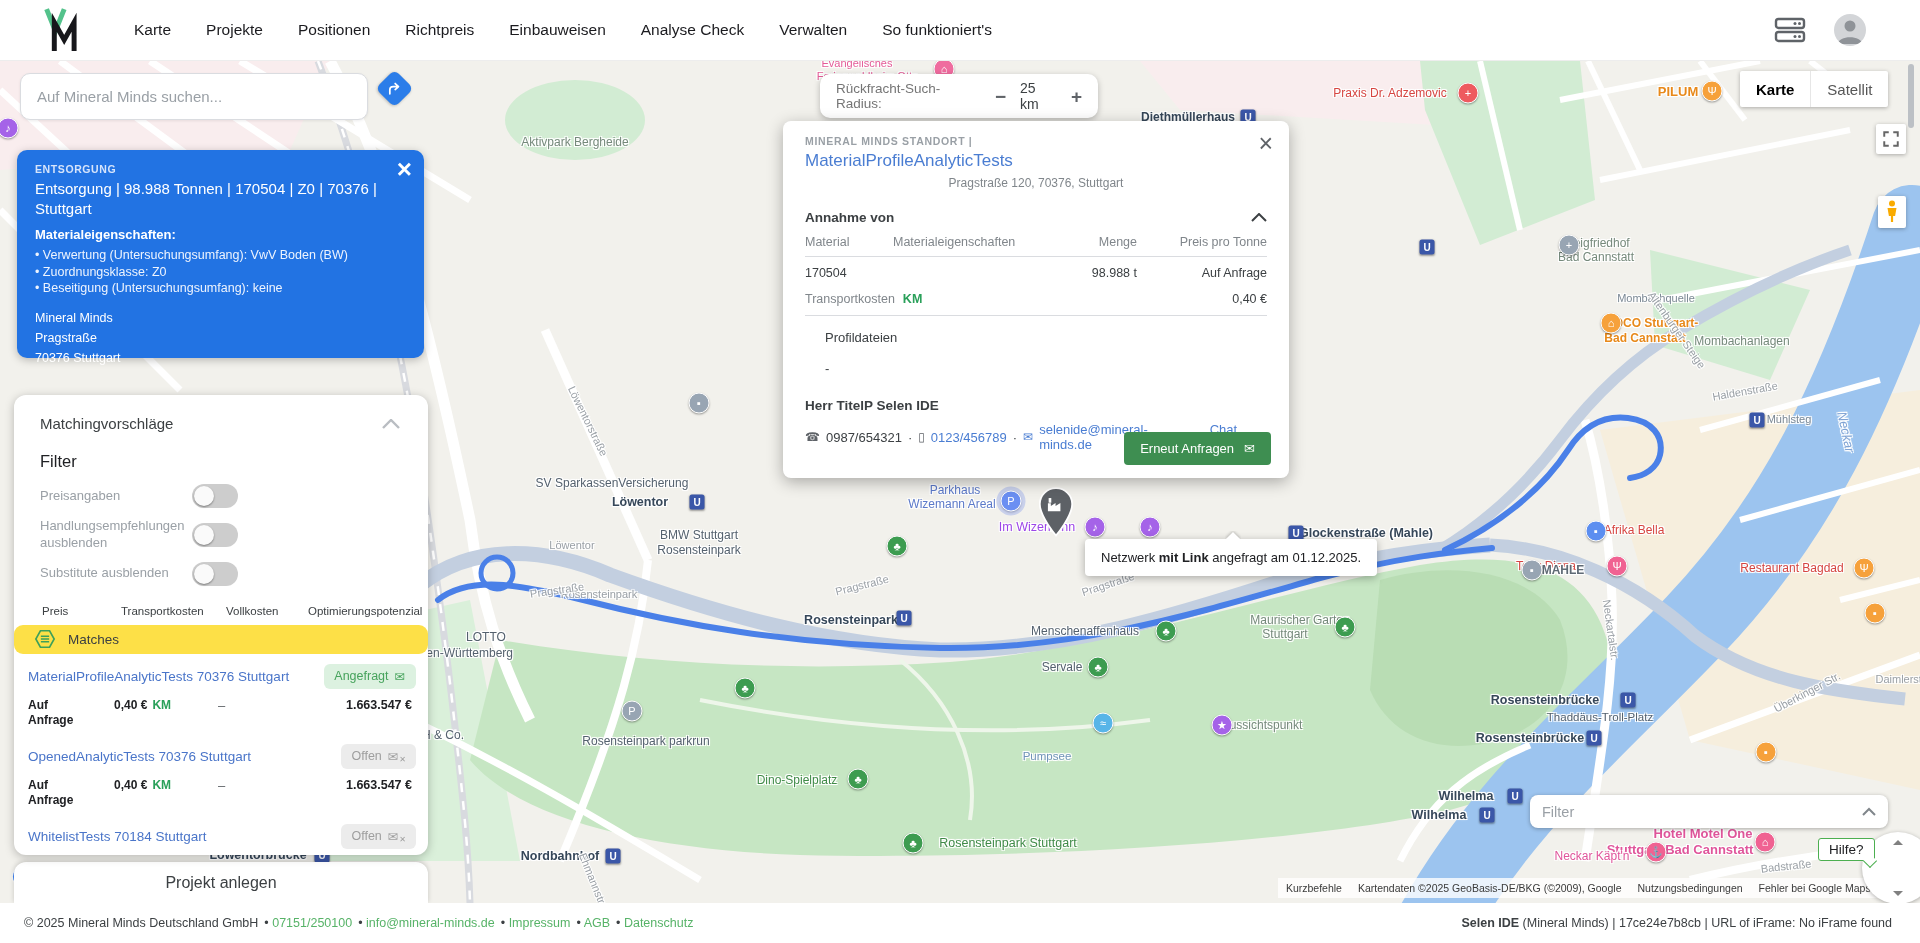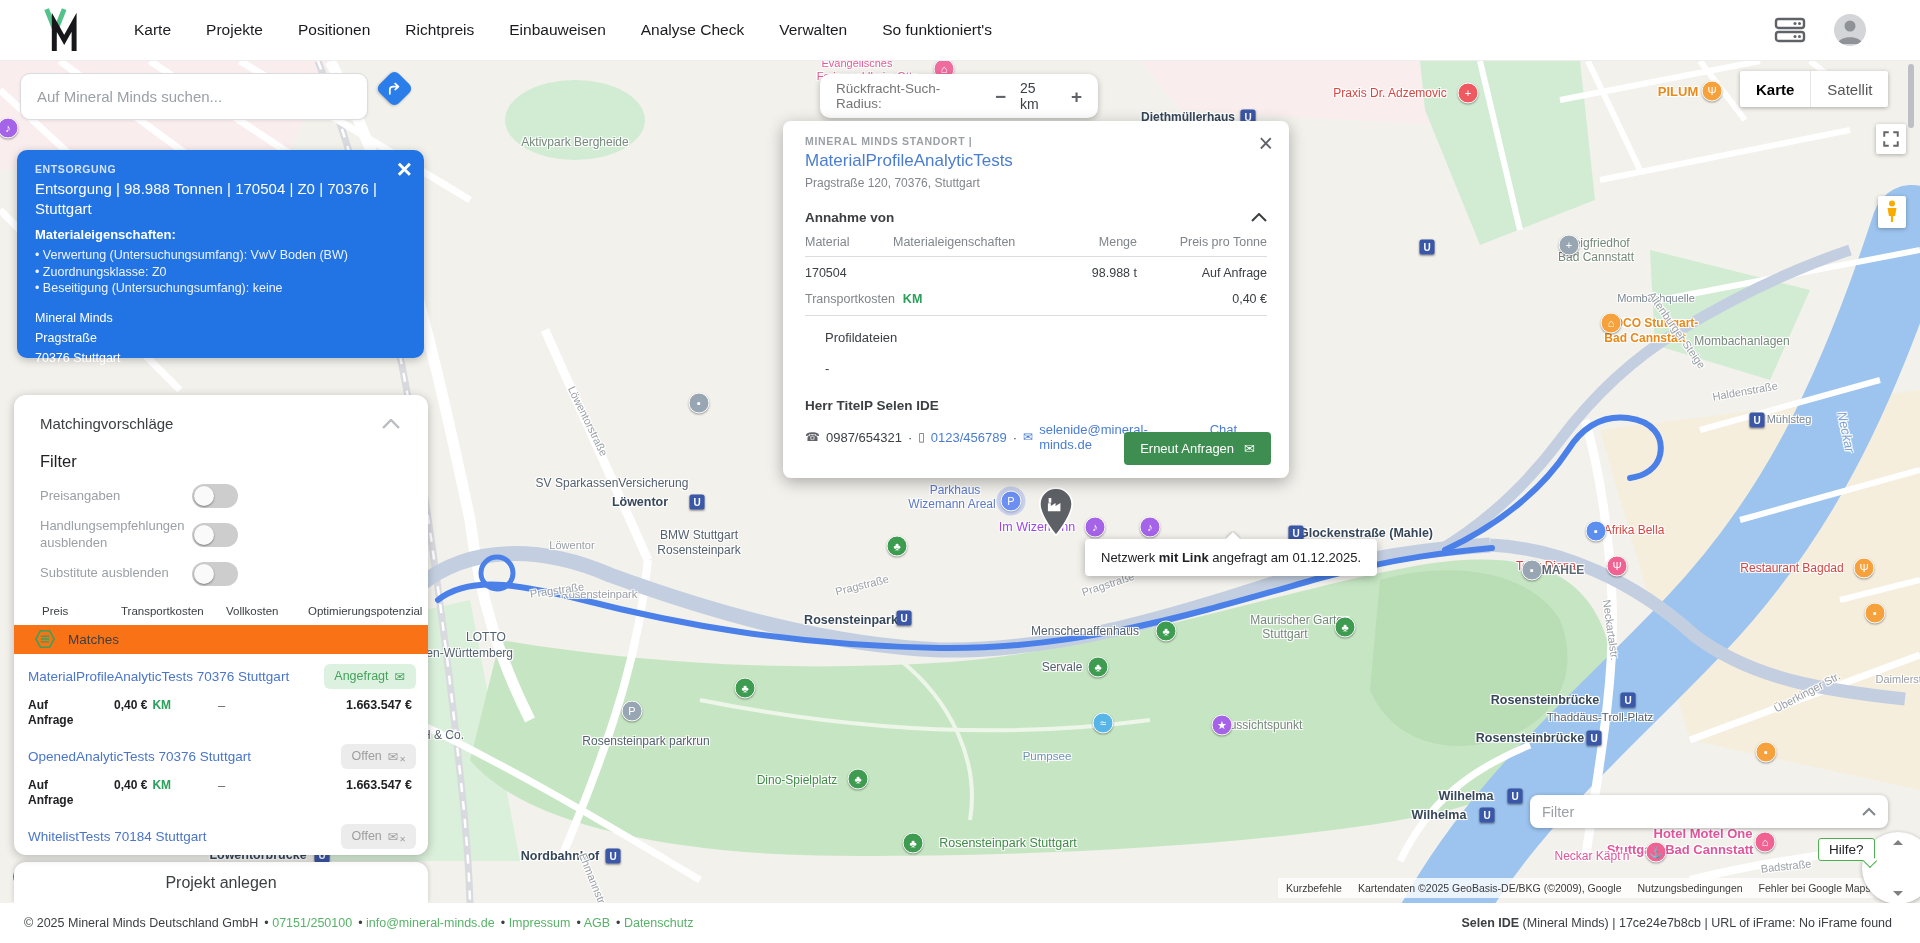--- a/index.html
+++ b/index.html
@@ -94,21 +94,21 @@
   .mp-head { display:flex; justify-content:space-between; align-items:center; padding:20px 28px 0 26px; }
   .mp-head .t { font-size:15px; color:#3c4043; }
   .mp-filter-h { font-size:16.5px; color:#202124; font-weight:500; padding:20px 0 8px 26px; }
   .toggle-row { display:flex; align-items:center; padding:5px 0 5px 26px; }
   .toggle-row .tl { font-size:13px; color:#9aa0a6; width:152px; line-height:1.3; }
   .switch { width:46px; height:24px; border-radius:12px; background:#cdcdcd; position:relative; cursor:pointer; flex:none; }
   .switch .knob { position:absolute; left:2px; top:2px; width:20px; height:20px; border-radius:50%; background:#fafafa;
                   box-shadow:0 1px 2px rgba(0,0,0,.4); }
   .mp-cols { position:relative; height:20px; margin-top:14px; font-size:11.5px; color:#3c4043; }
   .mp-cols span { position:absolute; top:0; }
-  .matches-band { height:29px; background:#f97316; display:flex; align-items:center; gap:12px; padding-left:20px; }
+  .matches-band { height:29px; background:#fde047; display:flex; align-items:center; gap:12px; padding-left:20px;border-radius:9px; }
   .matches-band .t { font-size:13.5px; color:#3c4043; }
   .match-entry { padding:10px 12px 6px 14px; }
   .match-entry .lrow { display:flex; justify-content:space-between; align-items:center; }
   .match-entry .link { font-size:13.5px; color:#4a75c9; font-weight:500; cursor:pointer; }
   .badge { display:inline-flex; align-items:center; gap:6px; padding:5px 10px; border-radius:6px; font-size:12.5px; cursor:pointer; white-space:nowrap; }
   .b-green { background:#dcf1e0; color:#46a35c; }
   .b-gray { background:#ececec; color:#9e9e9e; }
   .badge .xm { font-size:8px; margin-left:-5px; margin-top:6px; }
   .match-entry .drow { display:grid; grid-template-columns:86px 104px 62px 1fr; align-items:start; margin-top:9px; }
   .drow .c1 { font-size:12px; font-weight:700; color:#202124; width:52px; line-height:1.25; }
@@ -119,21 +119,21 @@
 
   .project-panel { position:absolute; left:14px; top:862px; width:414px; height:41px; background:#fff; border-radius:12px 12px 0 0;
                    z-index:29; box-shadow:0 -1px 5px rgba(0,0,0,.18); text-align:center; padding-top:12px; }
   .project-panel span { font-size:16px; color:#3c4043; font-weight:500; cursor:pointer; }
 
   
   .popup { position:absolute; left:783px; top:121px; width:506px; height:357px; background:#fff; border-radius:8px;
            box-shadow:0 4px 16px rgba(0,0,0,.3); z-index:20; padding:14px 22px; }
   .popup .kick { font-size:10.5px; letter-spacing:.7px; color:#9aa0a6; font-weight:600; }
   .popup .ttl { font-size:17px; color:#4a7dd2; margin-top:4px; cursor:pointer; }
-  .popup .addr { font-size:12px; color:#80868b; margin-top:5px; }
+  .popup .addr { font-size:12px; color:#80868b; margin-top:5px;text-align:center; }
   .popup .close { position:absolute; right:16px; top:10px; font-size:25px; color:#5f6368; cursor:pointer; line-height:1; }
   .popup .sec { display:flex; justify-content:space-between; align-items:center; margin-top:20px; }
   .popup .sec .t { font-size:13.5px; font-weight:700; color:#3c4043; }
   .ptable { width:100%; margin-top:10px; font-size:12.5px; }
   .ptable .hrow { display:grid; grid-template-columns:88px 1fr 120px 130px; color:#80868b; padding-bottom:7px; border-bottom:1px solid #dadce0; }
   .ptable .vrow { display:grid; grid-template-columns:88px 1fr 120px 130px; color:#3c4043; padding:9px 0 8px; }
   .ptable .r { text-align:right; }
   .ptable .trow { display:grid; grid-template-columns:1fr 130px; color:#80868b; padding:4px 0 9px; border-bottom:1px solid #dadce0; }
   .ptable .trow .km { color:#2aa05a; font-weight:700; margin-left:8px; }
   .ptable .trow .r { color:#3c4043; }

